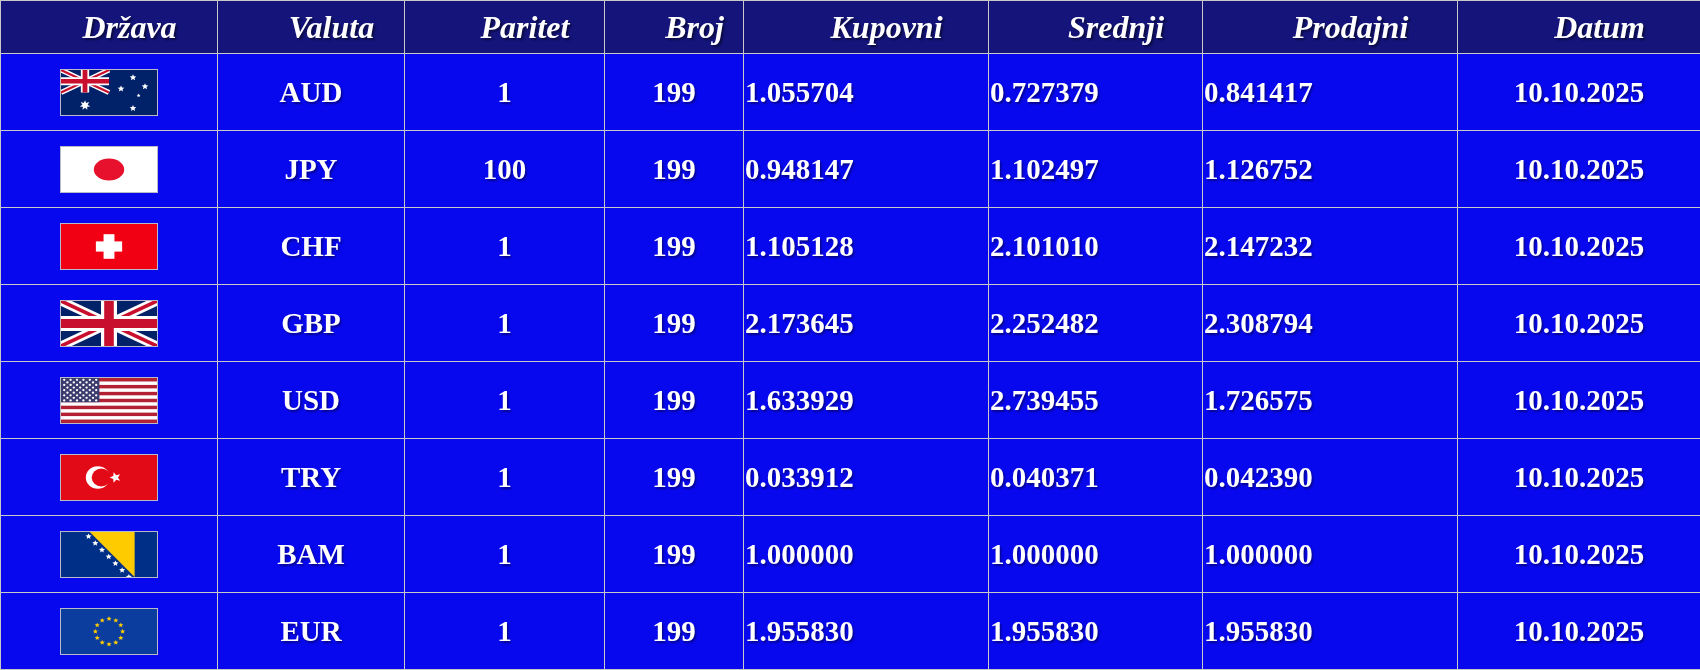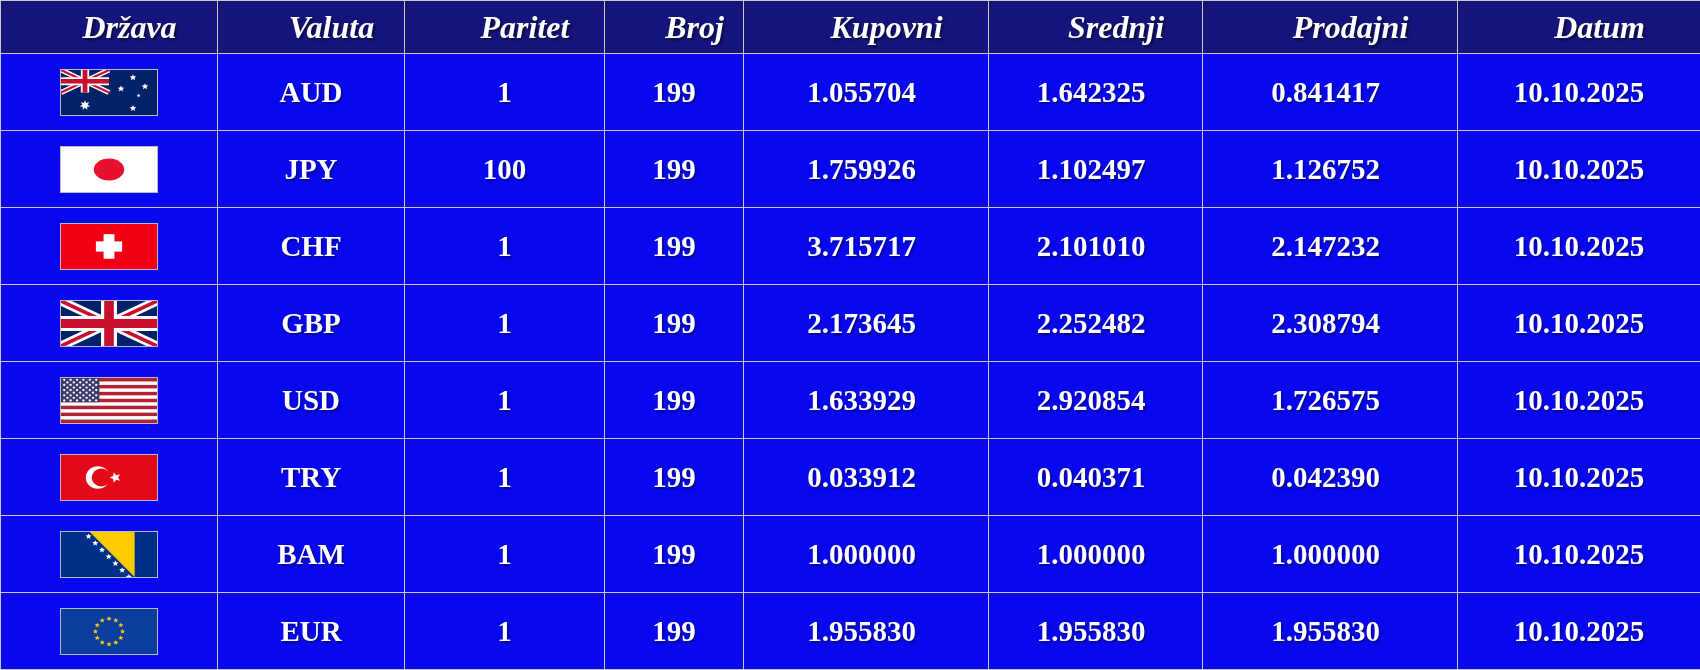--- a/index.html
+++ b/index.html
@@ -37,21 +37,21 @@
     text-align:center;
     text-shadow:2px 2px 2px rgba(0,0,0,0.45);
     padding-left:42px;
   }
   tbody tr{background:var(--row-bg);height:61px;}
   td{
     font-size:29px;font-weight:bold;
     text-shadow:1.5px 1.5px 2px rgba(0,0,0,0.4);
   }
   td.center{text-align:center;}
-  td.num{text-align:center;padding-right:10px;}
+  td.num{text-align:left;padding-right:10px;}
   td.flag-cell{text-align:center;vertical-align:middle;}
   .flag{
     display:inline-block;line-height:0;
     border:1px solid #b9b9cc;
     vertical-align:middle;
   }
   .flag svg{width:96px;height:45px;display:block;}
 </style>
 </head>
 <body>
@@ -91,47 +91,47 @@
               <polygon fill="#fff" points="45.00,2.80 45.58,4.20 47.09,4.32 45.94,5.31 46.29,6.78 45.00,5.99 43.71,6.78 44.06,5.31 42.91,4.32 44.42,4.20"></polygon>
               <polygon fill="#fff" points="45.00,23.30 45.58,24.70 47.09,24.82 45.94,25.81 46.29,27.28 45.00,26.49 43.71,27.28 44.06,25.81 42.91,24.82 44.42,24.70"></polygon>
               <polygon fill="#fff" points="37.50,10.30 38.08,11.70 39.59,11.82 38.44,12.81 38.79,14.28 37.50,13.49 36.21,14.28 36.56,12.81 35.41,11.82 36.92,11.70"></polygon>
               <polygon fill="#fff" points="52.50,8.80 53.08,10.20 54.59,10.32 53.44,11.31 53.79,12.78 52.50,11.99 51.21,12.78 51.56,11.31 50.41,10.32 51.92,10.20"></polygon>
               <polygon fill="#fff" points="48.50,15.70 48.84,16.53 49.74,16.60 49.06,17.18 49.26,18.05 48.50,17.59 47.74,18.05 47.94,17.18 47.26,16.60 48.16,16.53"></polygon>
             </svg></span></td>
         <td class="center">AUD</td>
         <td class="center">1</td>
         <td class="center">199</td>
         <td class="num">1.055704</td>
-        <td class="num">1.642325</td>
+        <td class="num">0.727379</td>
         <td class="num">0.841417</td>
         <td class="center">10.10.2025</td>
       </tr>
       <tr>
         <td class="flag-cell"><span class="flag"><svg viewBox="0 0 60 30" preserveAspectRatio="none" xmlns="http://www.w3.org/2000/svg">
               <rect width="60" height="30" fill="#fff"></rect>
               <ellipse cx="30" cy="15" rx="9.5" ry="7.3" fill="#E8112D"></ellipse>
             </svg></span></td>
         <td class="center">JPY</td>
         <td class="center">100</td>
         <td class="center">199</td>
-        <td class="num">1.759926</td>
+        <td class="num">0.948147</td>
         <td class="num">1.102497</td>
         <td class="num">1.126752</td>
         <td class="center">10.10.2025</td>
       </tr>
       <tr>
         <td class="flag-cell"><span class="flag"><svg viewBox="0 0 60 30" preserveAspectRatio="none" xmlns="http://www.w3.org/2000/svg">
               <rect width="60" height="30" fill="#F10014"></rect>
               <rect x="26.6" y="6.8" width="6.8" height="16.4" fill="#fff"></rect>
               <rect x="21.8" y="11.6" width="16.4" height="6.8" fill="#fff"></rect>
             </svg></span></td>
         <td class="center">CHF</td>
         <td class="center">1</td>
         <td class="center">199</td>
-        <td class="num">3.715717</td>
+        <td class="num">1.105128</td>
         <td class="num">2.101010</td>
         <td class="num">2.147232</td>
         <td class="center">10.10.2025</td>
       </tr>
       <tr>
         <td class="flag-cell"><span class="flag"><svg viewBox="0 0 60 30" preserveAspectRatio="none" xmlns="http://www.w3.org/2000/svg">
               <rect width="60" height="30" fill="#012169"></rect>
               <path d="M0,0 L60,30 M60,0 L0,30" stroke="#fff" stroke-width="6"></path>
               <path d="M0,0 L60,30 M60,0 L0,30" stroke="#C8102E" stroke-width="2.4"></path>
               <path d="M30,0 L30,30 M0,15 L60,15" stroke="#fff" stroke-width="10"></path>
@@ -204,21 +204,21 @@
               <circle cx="6" cy="14.96" r="0.75" fill="#fff"></circle>
               <circle cx="10" cy="14.96" r="0.75" fill="#fff"></circle>
               <circle cx="14" cy="14.96" r="0.75" fill="#fff"></circle>
               <circle cx="18" cy="14.96" r="0.75" fill="#fff"></circle>
               <circle cx="22" cy="14.96" r="0.75" fill="#fff"></circle>
             </svg></span></td>
         <td class="center">USD</td>
         <td class="center">1</td>
         <td class="center">199</td>
         <td class="num">1.633929</td>
-        <td class="num">2.920854</td>
+        <td class="num">2.739455</td>
         <td class="num">1.726575</td>
         <td class="center">10.10.2025</td>
       </tr>
       <tr>
         <td class="flag-cell"><span class="flag"><svg viewBox="0 0 60 30" preserveAspectRatio="none" xmlns="http://www.w3.org/2000/svg">
               <rect width="60" height="30" fill="#E30A17"></rect>
               <circle cx="23" cy="15" r="7.5" fill="#fff"></circle>
               <circle cx="25.2" cy="15" r="6" fill="#E30A17"></circle>
               <polygon fill="#fff" points="30.40,15.00 32.69,14.05 32.89,11.58 34.50,13.46 36.91,12.88 35.62,15.00 36.91,17.12 34.50,16.54 32.89,18.42 32.69,15.95"></polygon>
             </svg></span></td>

